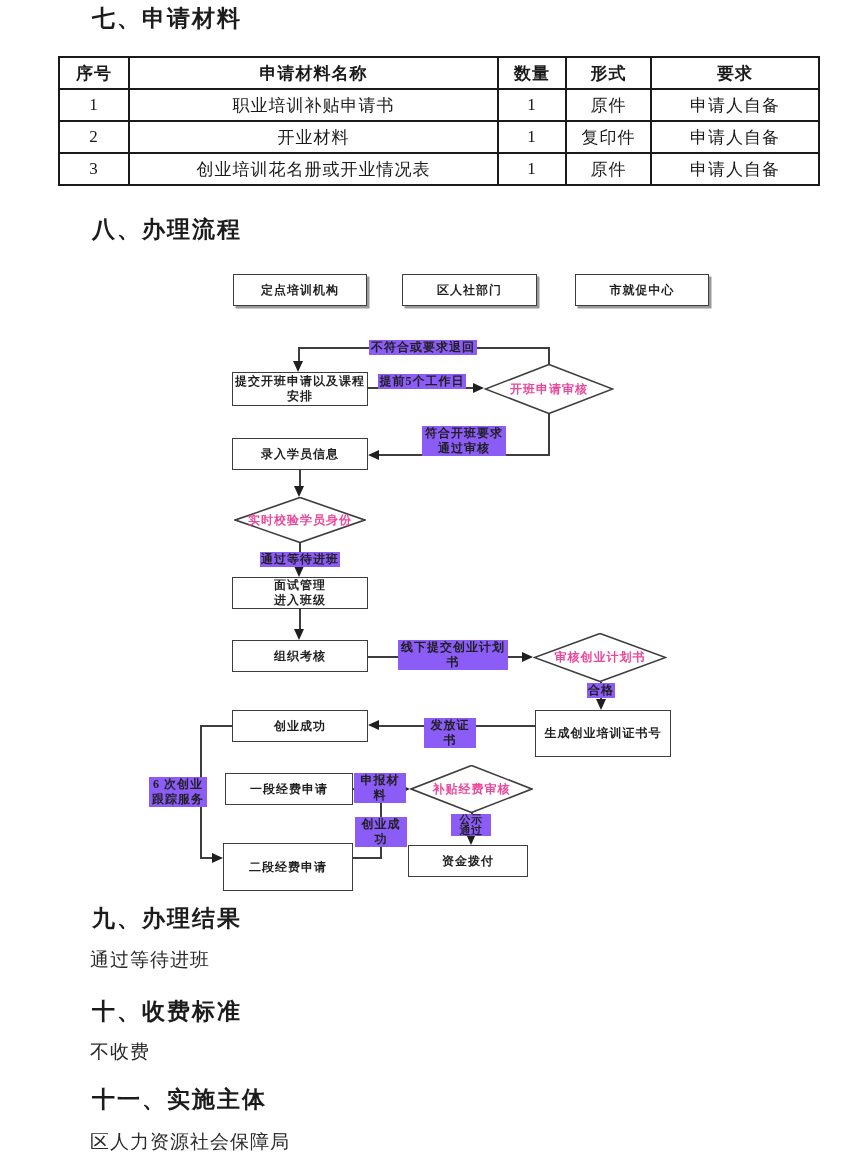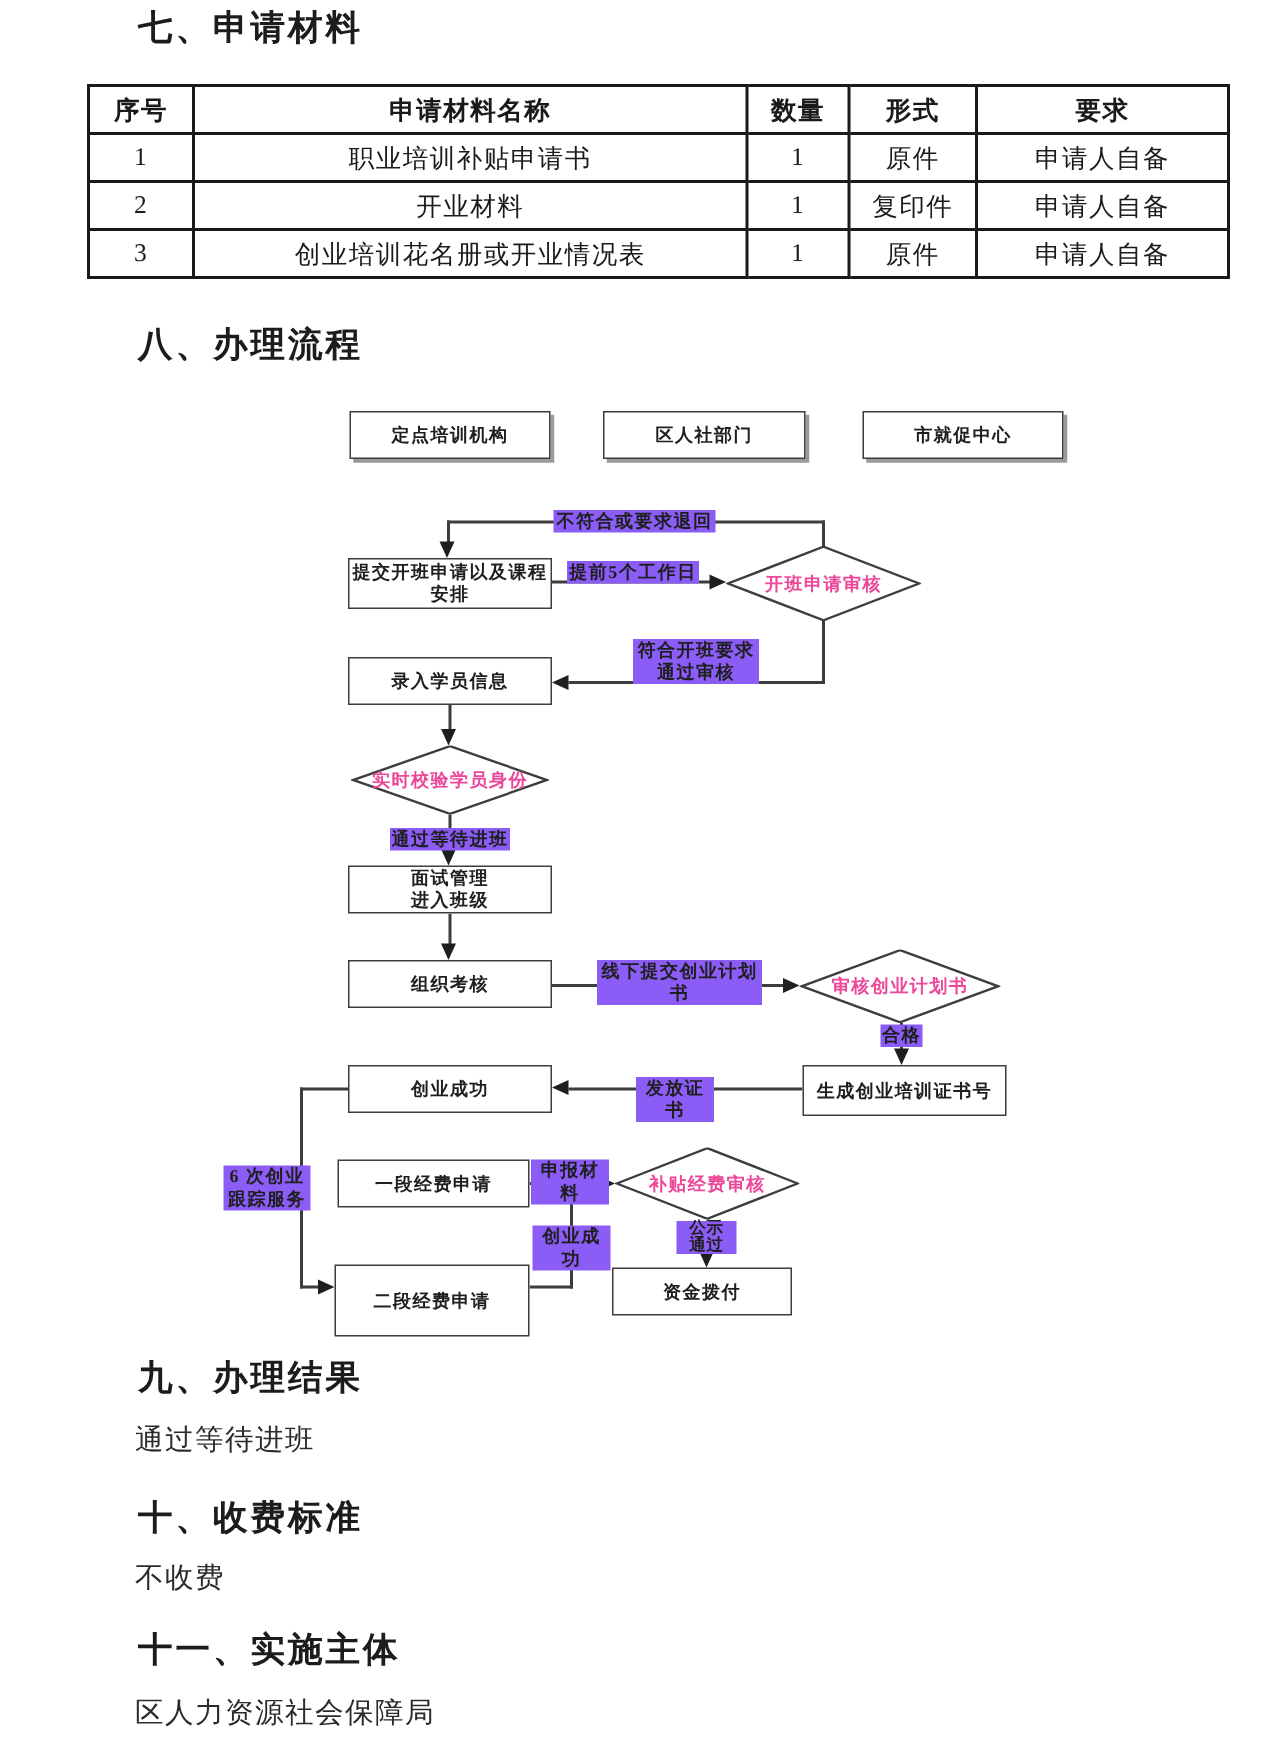--- a/index.html
+++ b/index.html
@@ -113,21 +113,21 @@
     <div class="fbox lane-box" style="left:402px; top:274px; width:135px; height:32px;">区人社部门</div>
     <div class="fbox lane-box" style="left:575px; top:274px; width:134px; height:32px;">市就促中心</div>
 
     <div class="fbox" style="left:232px; top:372px; width:136px; height:34px;">提交开班申请以及课程
 安排</div>
     <div class="fbox" style="left:232px; top:438px; width:136px; height:32px;">录入学员信息</div>
     <div class="fbox" style="left:232px; top:577px; width:136px; height:32px;">面试管理
 进入班级</div>
     <div class="fbox" style="left:232px; top:640px; width:136px; height:32px;">组织考核</div>
     <div class="fbox" style="left:232px; top:710px; width:136px; height:32px;">创业成功</div>
-    <div class="fbox" style="left:535px; top:710px; width:136px; height:34px;">生成创业培训证书号</div>
+    <div class="fbox" style="left:535px; top:710px; width:136px; height:47px;">生成创业培训证书号</div>
     <div class="fbox" style="left:225px; top:773px; width:128px; height:32px;">一段经费申请</div>
     <div class="fbox" style="left:223px; top:843px; width:130px; height:48px;">二段经费申请</div>
     <div class="fbox" style="left:408px; top:845px; width:120px; height:32px;">资金拨付</div>
 
     <div class="fdiamond" style="left:484px; top:364px; width:130px; height:50px;">
       <svg viewBox="0 0 100 100" preserveAspectRatio="none">
           <polygon points="50,1 99,50 50,99 1,50" fill="#ffffff" stroke="#3d3d3d" stroke-width="1.6" vector-effect="non-scaling-stroke"></polygon>
         </svg>
       <div class="dlabel">开班申请审核</div>
     </div>

